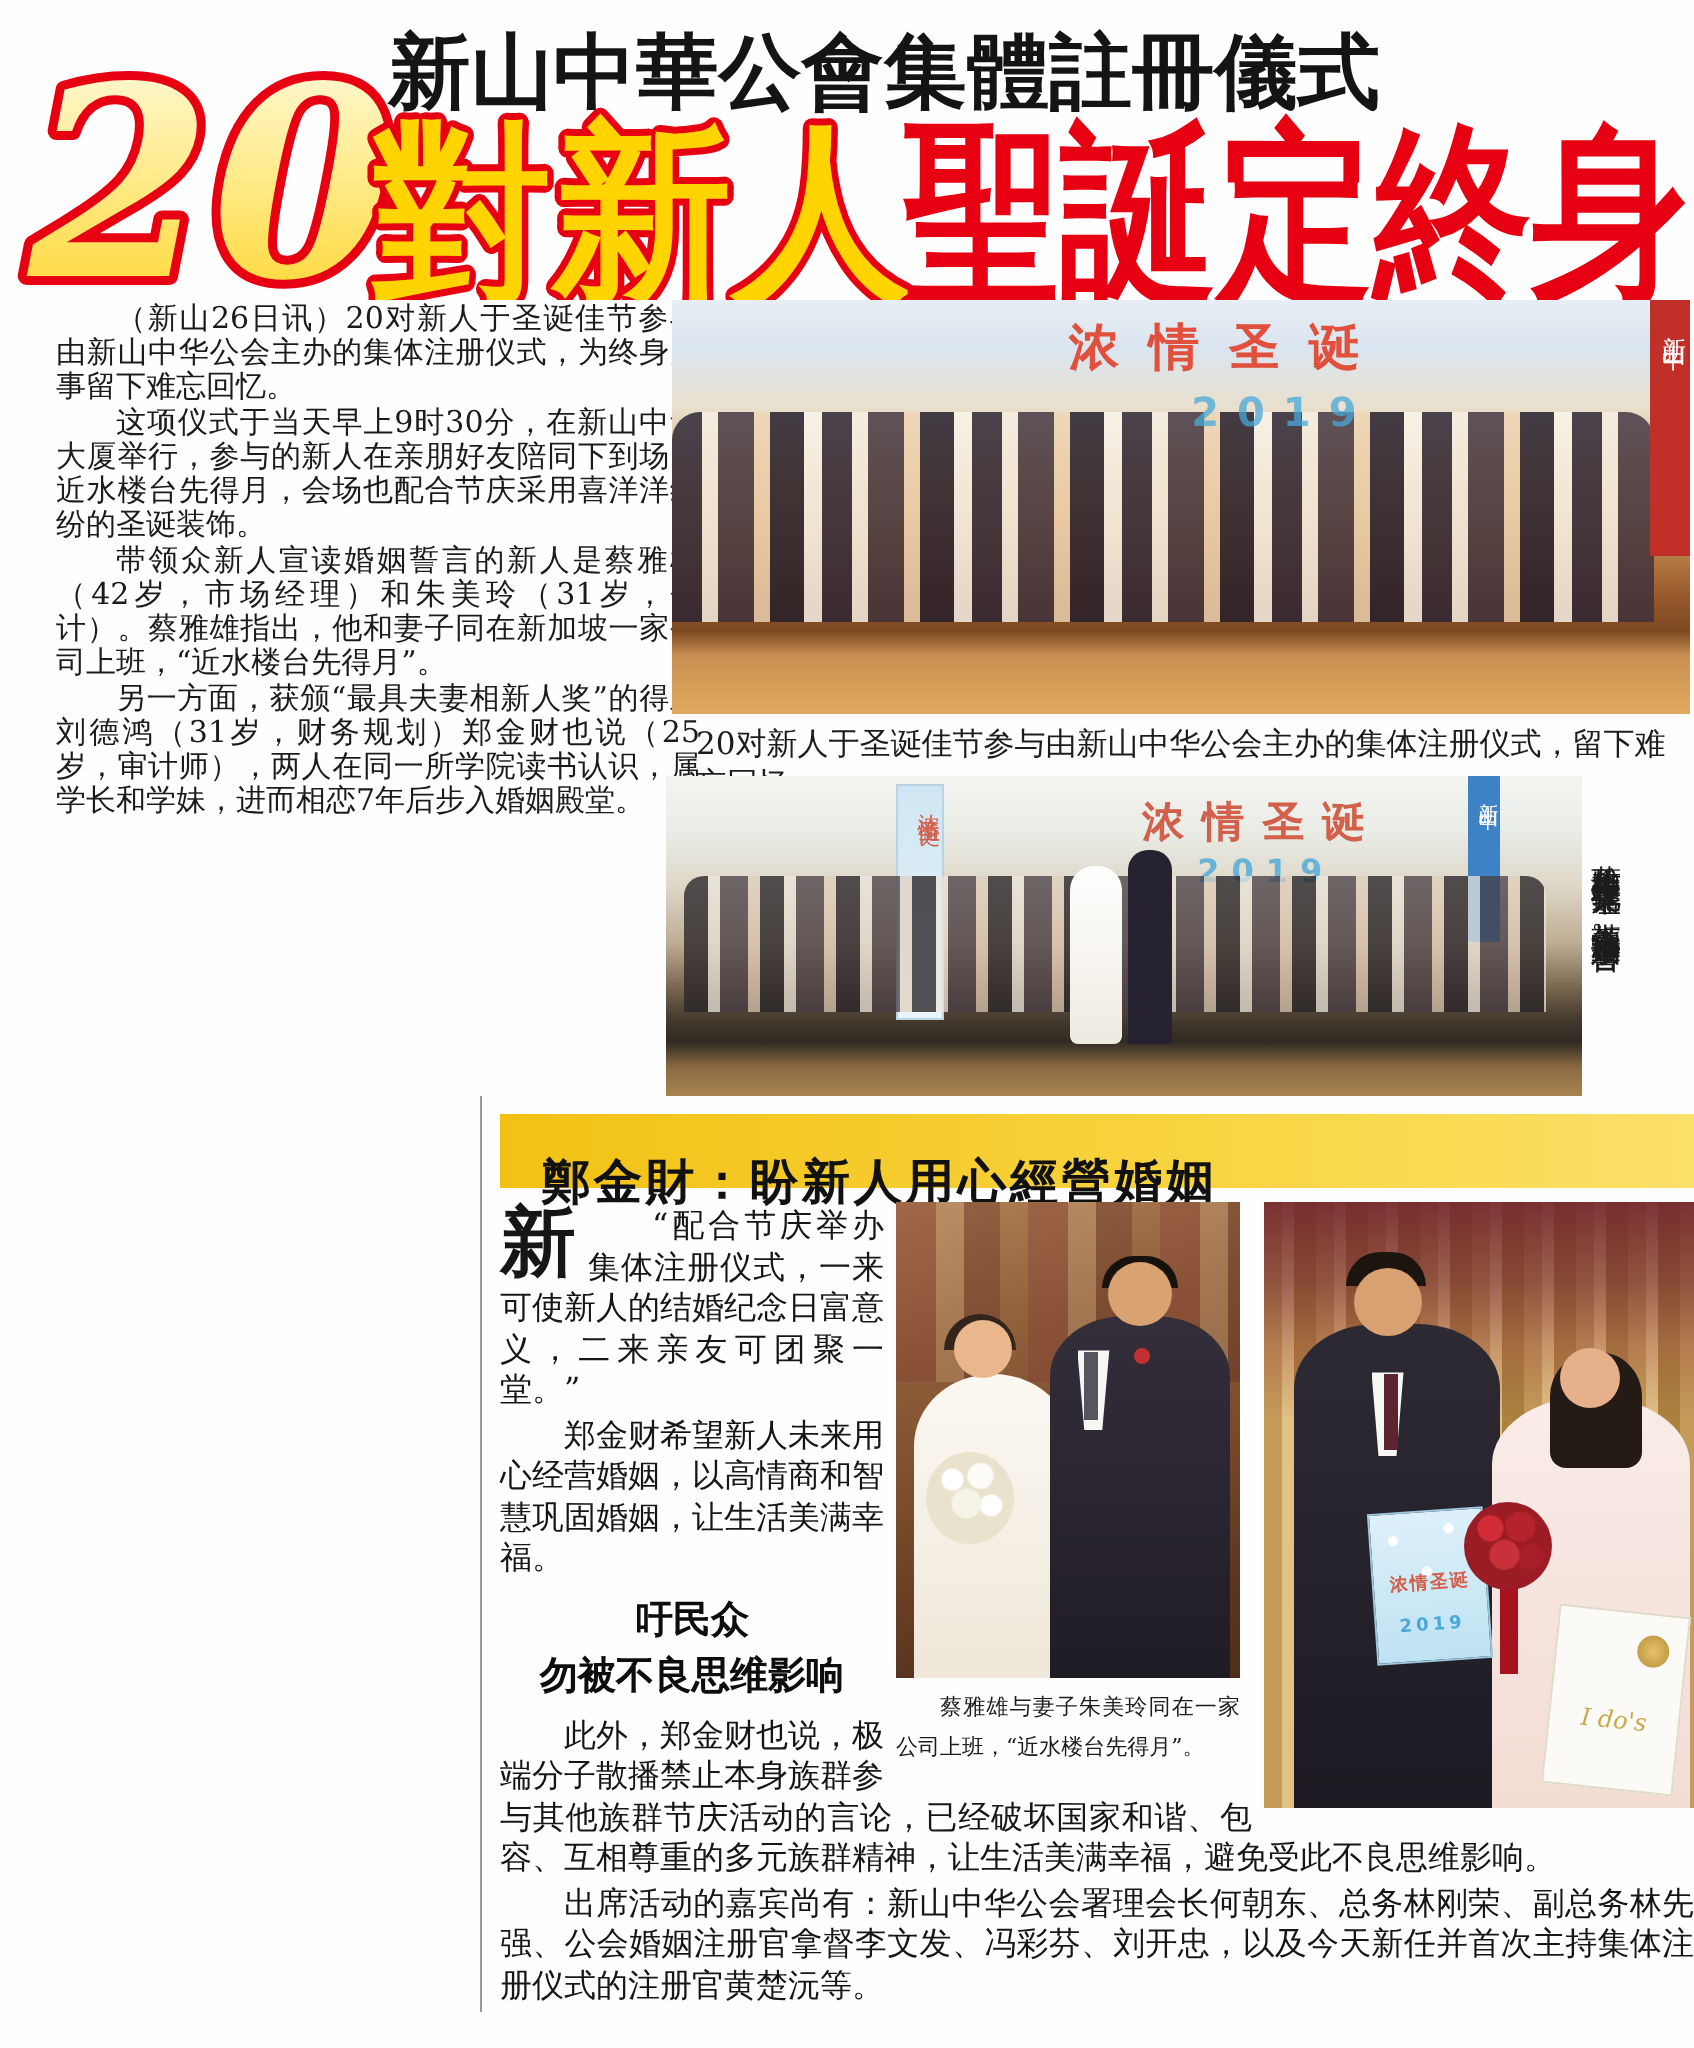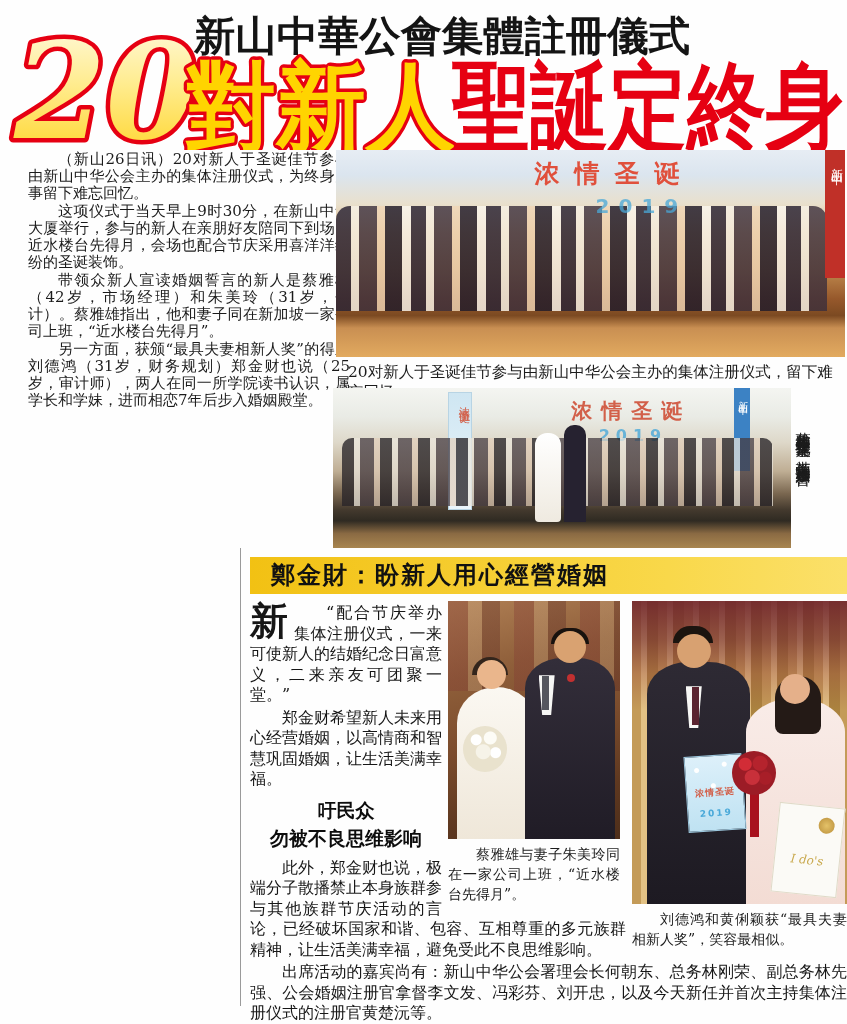--- a/index.html
+++ b/index.html
@@ -38,21 +38,21 @@
   
   .cap { color:#1c1c1c; font-size:15.5px; line-height:20px; }
   .cap1 { position:absolute; left:348px; top:362px; width:497px; }
   .vcap { position:absolute; left:794px; top:390px; height:160px; writing-mode:vertical-lr; text-indent:2em; font-size:15px; line-height:18px; letter-spacing:1px; }
 
   
   .vrule { position:absolute; left:240px; top:548px; width:1px; height:458px; background:#9a9a9a; }
 
   
   .sec-bar { position:absolute; left:250px; top:557px; width:597px; height:37px; background:linear-gradient(90deg,#f2c113,#f9d84a 70%,#fbe06a); }
-  .sec-bar span { display:block; padding-left:21px; line-height:37px; font-family:"DejaVu Sans","Liberation Sans",sans-serif; font-weight:bold; font-size:24px; letter-spacing:2px; color:#111; }
+  .sec-bar span { display:block; padding-left:21px; line-height:37px; font-family:"DejaVu Sans","Liberation Sans",sans-serif; font-weight:bold; font-size:24px; letter-spacing:2px; color:#111;margin-top:16px; }
   .sec-body { position:absolute; left:250px; top:601px; width:597px; height:420px; font-size:16px; line-height:20.5px; text-align:justify; }
   .sec-body p { text-indent:2em; margin:0 0 2px 0; }
   .sec-body p.lead { text-indent:0; }
   .dropcap { float:left; font-size:38px; line-height:36px; margin:2px 6px 0 0; font-weight:bold; }
   .sec-sub { font-family:"DejaVu Sans","Liberation Sans",sans-serif; font-weight:bold; font-size:19px; text-align:center; text-indent:0 !important; color:#0d0d0d; }
   .sec-sub.l1 { margin:10px 0 8px 0 !important; }
   .sec-sub.l2 { margin:0 0 9px 0 !important; }
 
   figure { margin:0; }
   .fig4 { float:right; width:215px; margin:0 0 4px 6px; }
@@ -89,21 +89,21 @@
   .bride4 { position:absolute; right:1%; bottom:0; width:46%; height:68%; background:linear-gradient(180deg,#f9ece8,#f3dcd4); border-radius:50% 50% 0 0 / 34px 34px 0 0; }
   .hair4b { position:absolute; right:12%; bottom:56%; width:46px; height:58px; border-radius:22px 22px 8px 8px; background:#241a16; }
   .head4b { position:absolute; right:17%; bottom:66%; width:30px; height:30px; border-radius:50%; background:#e5b08a; }
   .bouq4 { position:absolute; right:33%; bottom:36%; width:44px; height:44px; border-radius:50%;
     background:radial-gradient(circle at 30% 30%,#d22c36 0 6px,transparent 7px),radial-gradient(circle at 64% 28%,#b5232d 0 7px,transparent 8px),radial-gradient(circle at 46% 60%,#c8303a 0 7px,transparent 8px),radial-gradient(circle at 76% 62%,#a81e28 0 6px,transparent 7px),#9c1c26; }
   .ribbon4 { position:absolute; right:41%; bottom:22%; width:9px; height:44px; background:#a8121e; }
   .folder4 { position:absolute; right:3%; bottom:3%; width:66px; height:90px; transform:rotate(6deg); background:#fbfaf6; border:1px solid #e0dac8; text-align:center; }
   .folder4 .orn { position:absolute; right:8px; top:10px; width:16px; height:16px; border-radius:50%; background:radial-gradient(circle,#e4c269,#b98e3a); }
   .folder4 .ido { margin-top:44px; font-style:italic; color:#c9a94e; font-size:12px; font-family:"DejaVu Serif",serif; }
 
-  .figcap { margin-top:5px; font-size:14px; line-height:20px; text-indent:2em; text-align:justify; color:#1c1c1c; }
+  .figcap { margin-top:5px; font-size:11px; line-height:20px; text-indent:2em; text-align:justify; color:#1c1c1c; }
 </style>
 </head>
 <body>
 
 <div class="page">
 
   <svg class="masthead" width="847" height="150" viewBox="0 0 847 150">
     <defs>
       <linearGradient id="gold" x1="0" y1="0" x2="0" y2="1">
         <stop offset="0" stop-color="#fffbe6"></stop>
@@ -165,21 +165,20 @@
           <div class="t1">浓情圣诞</div>
           <div class="t2">2019</div>
         </div>
         <div class="ribbon4"></div>
         <div class="bouq4"></div>
         <div class="folder4">
           <div class="orn"></div>
           <div class="ido">I do's</div>
         </div>
       </div>
-      <figcaption class="figcap">刘德鸿和黄俐颖获“最具夫妻相新人奖”，笑容最相似。</figcaption>
     </figure>
 
     <figure class="fig3">
       <div class="figphoto p3">
         <div class="panels3"></div>
         <div class="bride3"></div>
         <div class="hair3b"></div>
         <div class="head3b"></div>
         <div class="bouq3"></div>
         <div class="groom3"></div>

